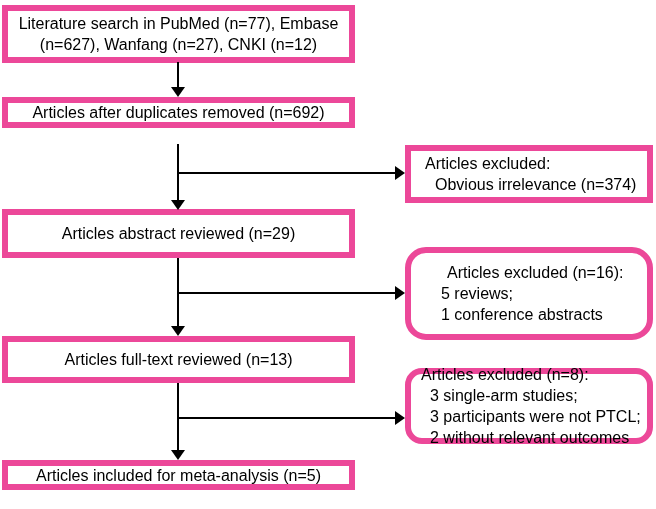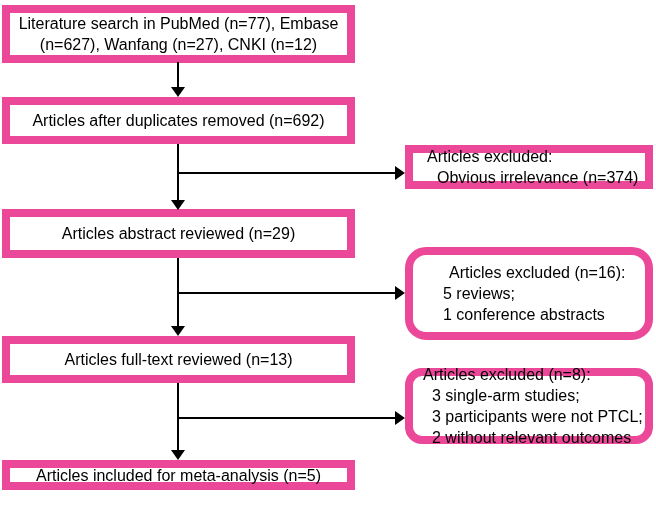--- a/index.html
+++ b/index.html
@@ -12,21 +12,21 @@
     width: 656px;
     height: 509px;
     background: #ffffff;
     font-family: "Liberation Sans", sans-serif;
     color: #000000;
     overflow: hidden;
   }
   .box {
     position: absolute;
     box-sizing: border-box;
-    border: 8px solid #ec4899;
+    border: 6px solid #ec4899;
     background: #ffffff;
     display: flex;
     flex-direction: column;
     justify-content: center;
   }
   .left-box {
     left: 2px;
     width: 353px;
     align-items: center;
     text-align: center;
@@ -36,26 +36,26 @@
     width: 248px;
     align-items: flex-start;
     text-align: left;
   }
   .ln {
     font-size: 16px;
     line-height: 21px;
     white-space: nowrap;
   }
   #box-l1 { top: 5px;   height: 58px; }
-  #box-l2 { top: 97px;  height: 47px; }
+  #box-l2 { top: 97px;  height: 31px; }
   #box-l3 { top: 209px; height: 49px; }
   #box-l4 { top: 336px; height: 47px; }
   #box-l5 { top: 460px; height: 30px; }
 
-  #box-r1 { top: 145px; height: 44px; padding-left: 14px; }
+  #box-r1 { top: 145px; height: 58px; padding-left: 14px; }
   #box-r2 { top: 247px; height: 93px; padding-left: 30px; border-radius: 21px; }
   #box-r3 { top: 368px; height: 76px; padding-left: 10px; border-radius: 17px; }
 
   #box-r1 .itm { margin-left: 10px; }
   #box-r2 .hdr { margin-left: 6px; }
   #box-r3 .itm { margin-left: 9px; }
 
   .vline {
     position: absolute;
     left: 177px;

